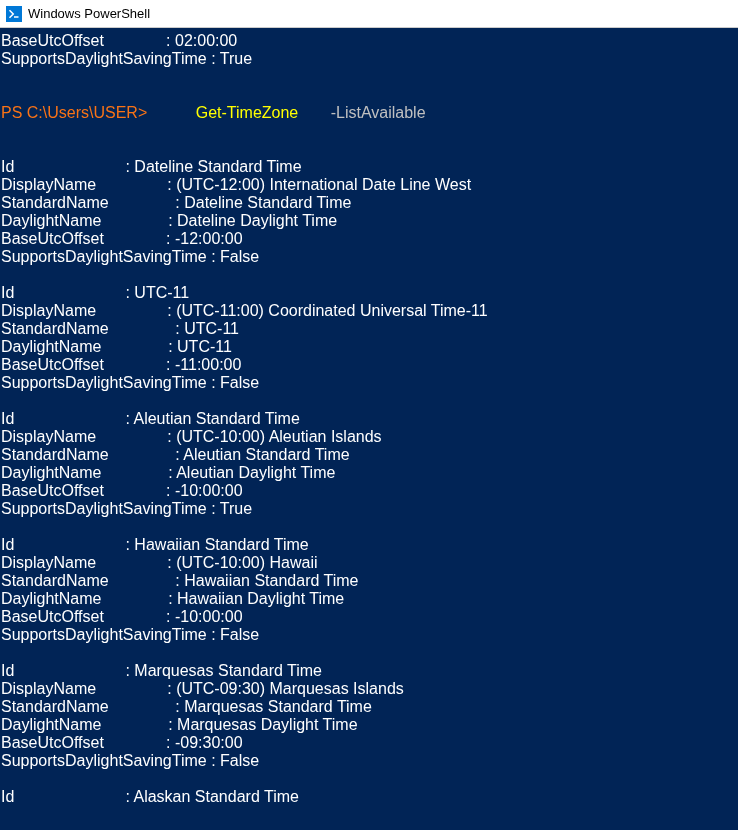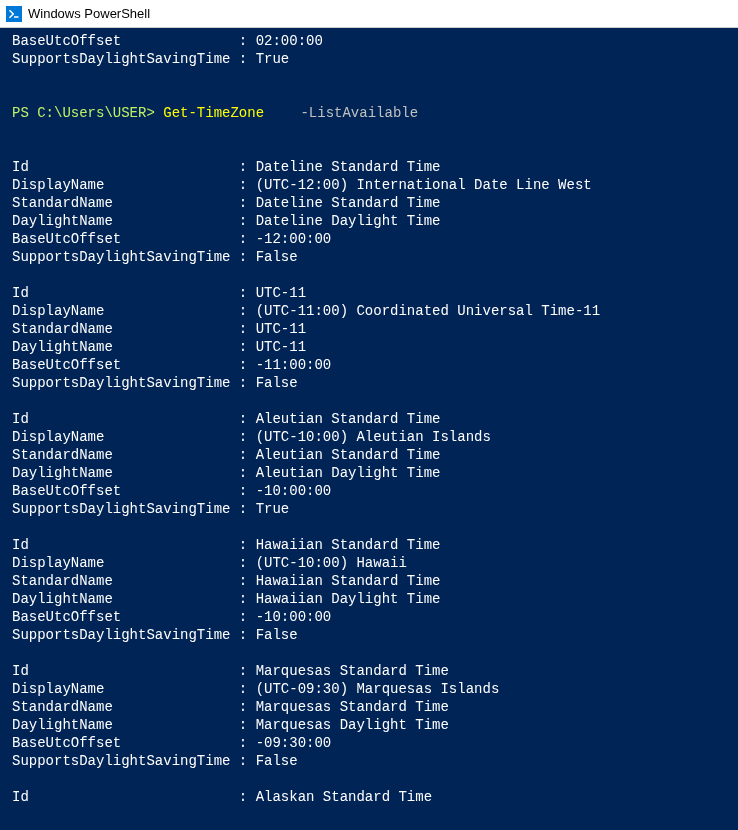--- a/index.html
+++ b/index.html
@@ -35,32 +35,33 @@
     .titlebar-icon svg {
       width: 12px;
       height: 12px;
     }
     .titlebar-text {
       color: #000;
       font-family: "Segoe UI", Tahoma, sans-serif;
       font-size: 13px;
     }
     .terminal {
-      padding: 4px 12px;
+      padding: 4px 1px;
       color: #ffffff;
       line-height: 18px;
       white-space: pre;
-      font-family: Liberation Mono, monospace;
-      font-size: 14px;
+      font-family: Liberation Sans, sans-serif;
+      font-size: 16px;
     }
     .prompt {
-      color: #bef264;
+      color: #f97316;
     }
     .cmdlet {
       color: #ffff00;
+      margin-left: 44px;
     }
     .param {
       color: #c0c0c0;
       margin-left: 28px;
     }
     .blank {
       height: 18px;
     }
   </style>
 </head>

